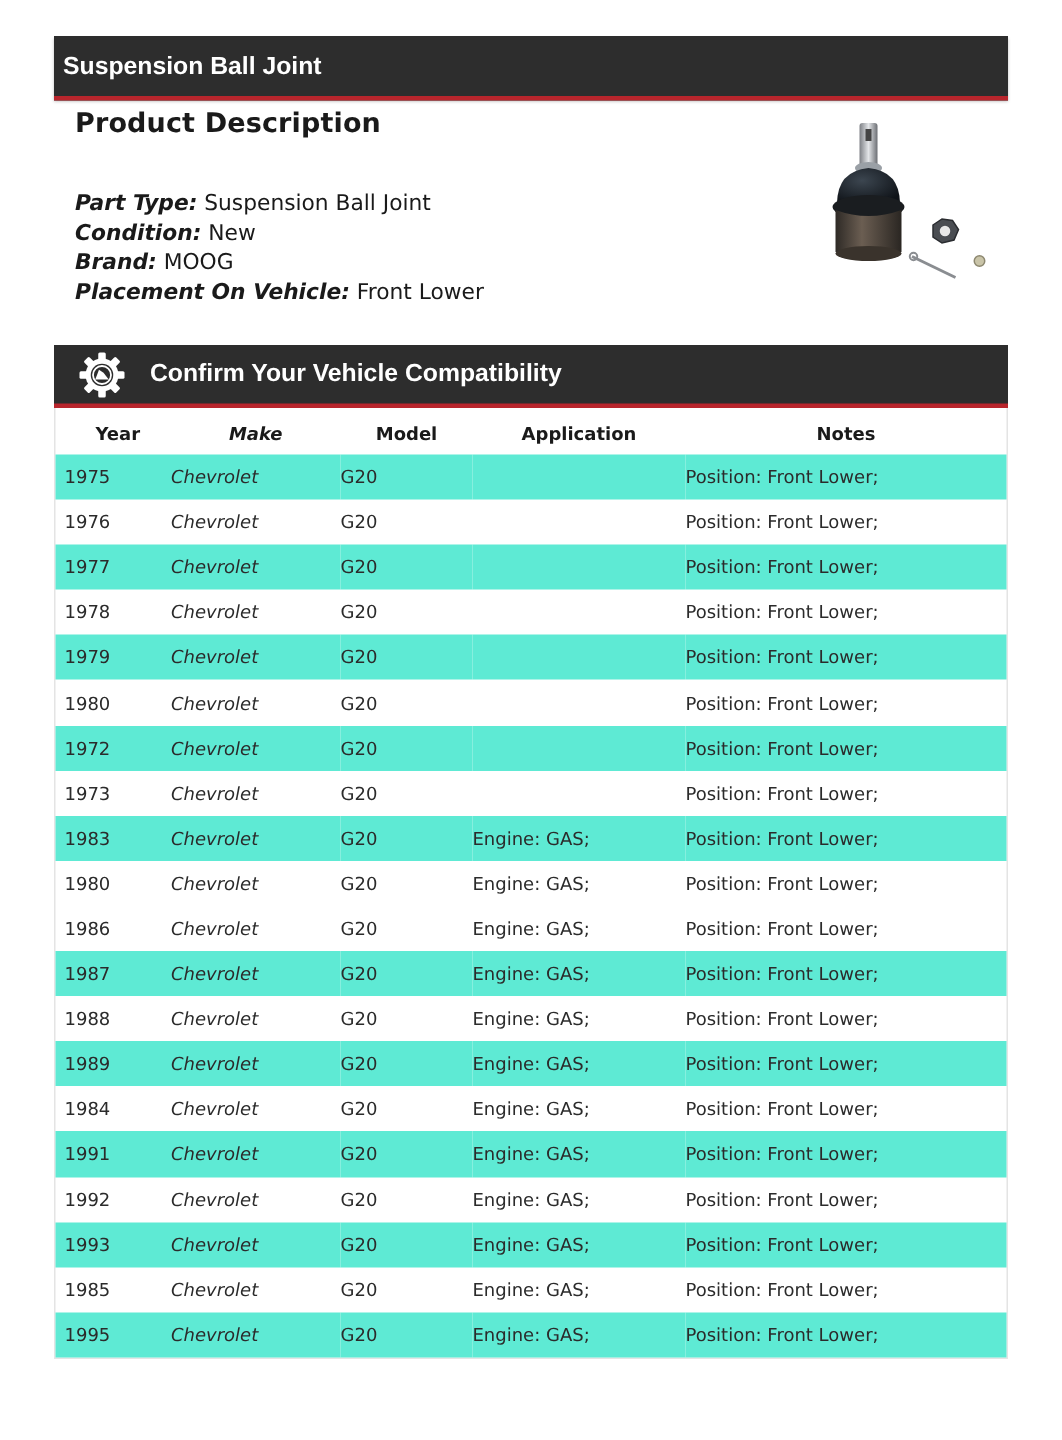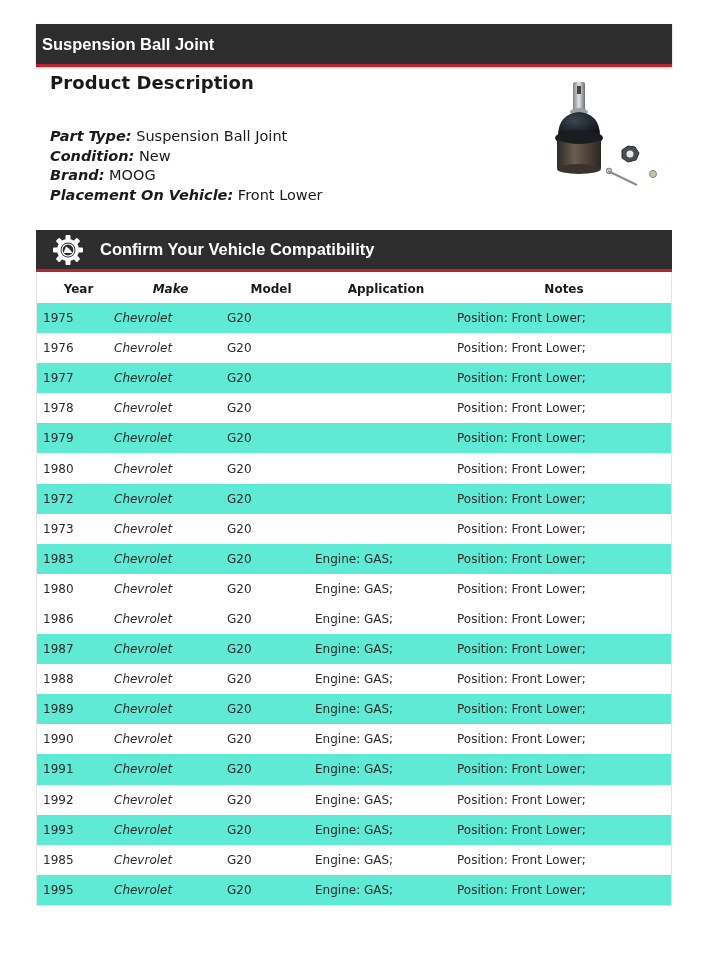--- a/index.html
+++ b/index.html
@@ -232,21 +232,21 @@
           <td>Position: Front Lower;</td>
         </tr>
         <tr class="odd">
           <td>1989</td>
           <td>Chevrolet</td>
           <td>G20</td>
           <td>Engine: GAS;</td>
           <td>Position: Front Lower;</td>
         </tr>
         <tr class="even">
-          <td>1990</td>
+          <td>1984</td>
           <td>Chevrolet</td>
           <td>G20</td>
           <td>Engine: GAS;</td>
           <td>Position: Front Lower;</td>
         </tr>
         <tr class="odd">
           <td>1991</td>
           <td>Chevrolet</td>
           <td>G20</td>
           <td>Engine: GAS;</td>

